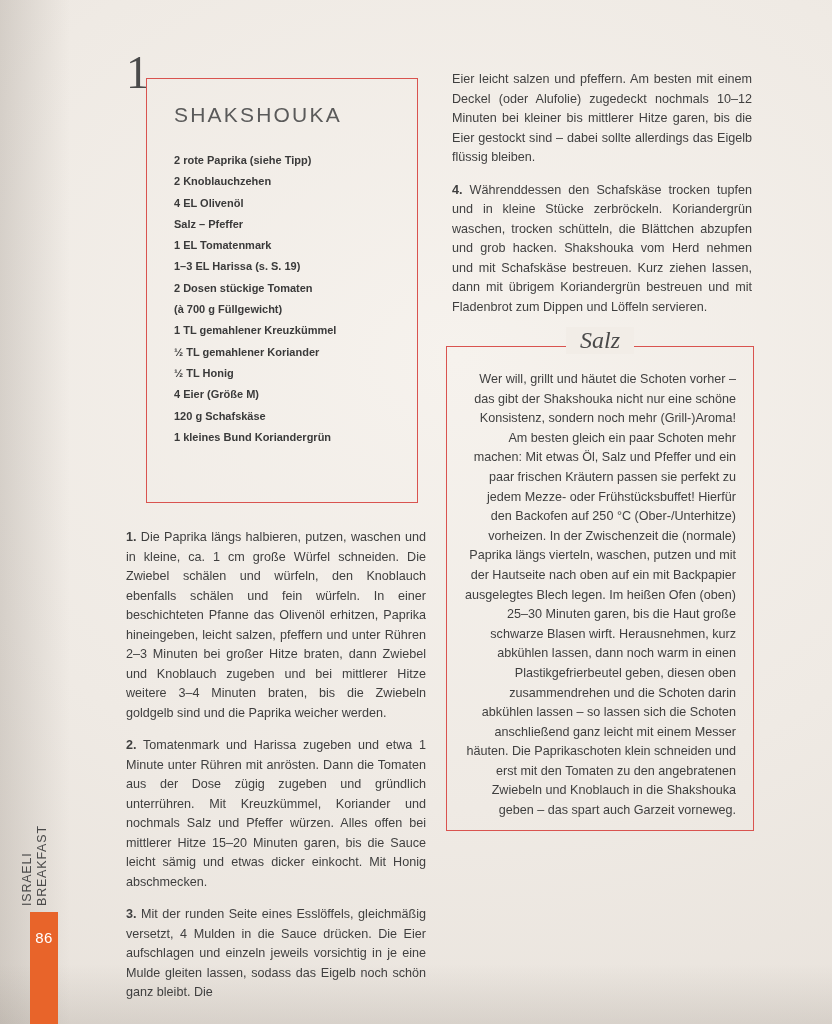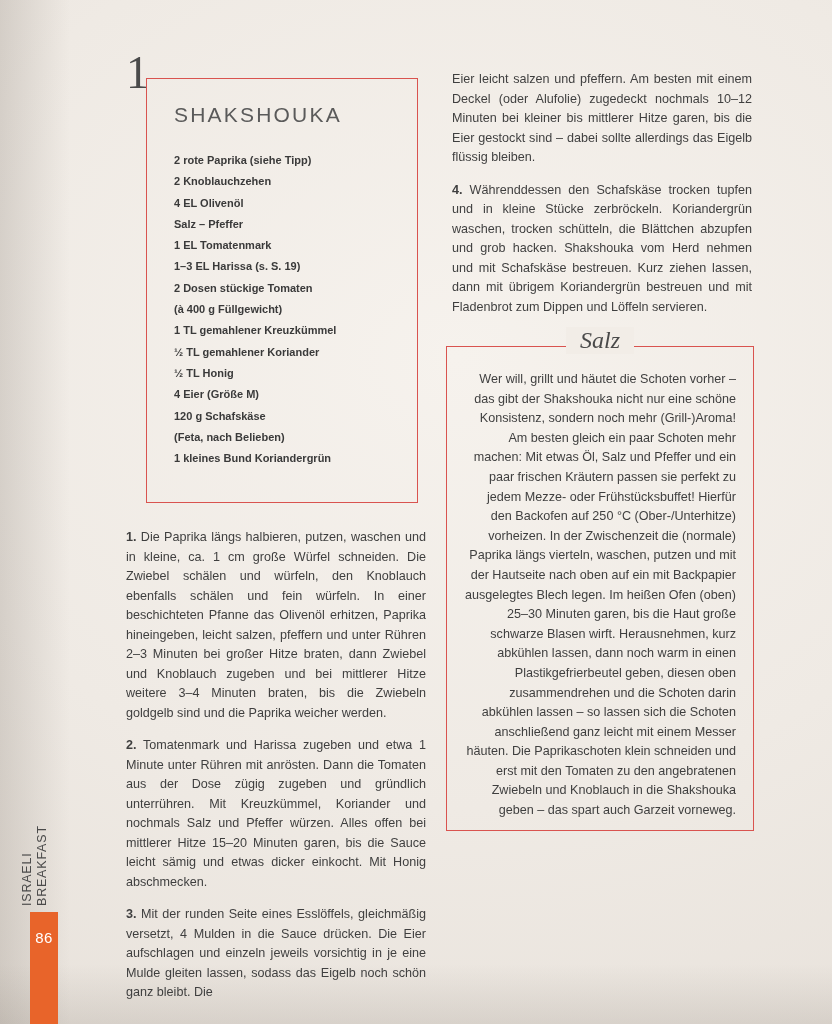--- a/index.html
+++ b/index.html
@@ -200,27 +200,26 @@
   <div class="ingredients-box"></div>
   <div class="recipe-title">SHAKSHOUKA</div>
   <div class="ingredients-list">
       <div>2 rote Paprika (siehe Tipp)</div>
       <div>2 Knoblauchzehen</div>
       <div>4 EL Olivenöl</div>
       <div>Salz – Pfeffer</div>
       <div>1 EL Tomatenmark</div>
       <div>1–3 EL Harissa (s. S. 19)</div>
       <div>2 Dosen stückige Tomaten</div>
-      <div>(à 400 g Füllgewicht)</div>
+      <div>(à 700 g Füllgewicht)</div>
       <div>1 TL gemahlener Kreuzkümmel</div>
       <div>½ TL gemahlener Koriander</div>
       <div>½ TL Honig</div>
       <div>4 Eier (Größe M)</div>
       <div>120 g Schafskäse</div>
-      <div>(Feta, nach Belieben)</div>
       <div>1 kleines Bund Koriandergrün</div>
     </div>
 
   <div class="steps">
       <p><span class="step-num">1.</span> Die Paprika längs halbieren, putzen, waschen und in kleine, ca. 1 cm große Würfel schneiden. Die Zwiebel schälen und würfeln, den Knoblauch ebenfalls schälen und fein würfeln. In einer beschichteten Pfanne das Olivenöl erhitzen, Paprika hineingeben, leicht salzen, pfeffern und unter Rühren 2–3 Minuten bei großer Hitze braten, dann Zwiebel und Knoblauch zugeben und bei mittlerer Hitze weitere 3–4 Minuten braten, bis die Zwiebeln goldgelb sind und die Paprika weicher werden.</p>
       <p><span class="step-num">2.</span> Tomatenmark und Harissa zugeben und etwa 1 Minute unter Rühren mit anrösten. Dann die Tomaten aus der Dose zügig zugeben und gründlich unterrühren. Mit Kreuzkümmel, Koriander und nochmals Salz und Pfeffer würzen. Alles offen bei mittlerer Hitze 15–20 Minuten garen, bis die Sauce leicht sämig und etwas dicker einkocht. Mit Honig abschmecken.</p>
       <p><span class="step-num">3.</span> Mit der runden Seite eines Esslöffels, gleichmäßig versetzt, 4 Mulden in die Sauce drücken. Die Eier aufschlagen und einzeln jeweils vorsichtig in je eine Mulde gleiten lassen, sodass das Eigelb noch schön ganz bleibt. Die</p>
     </div>
 
   <div class="right-intro">

